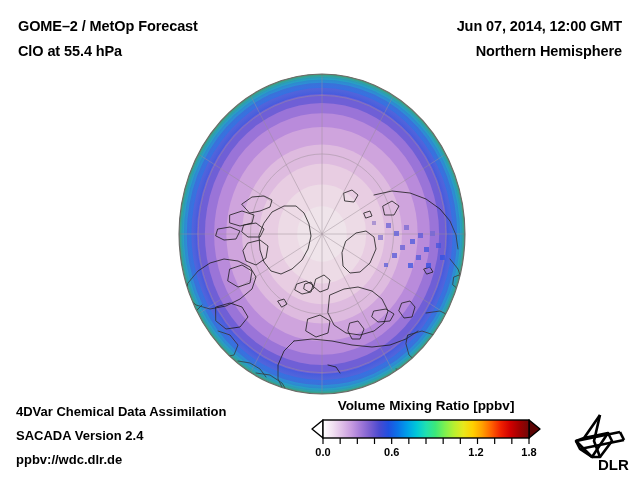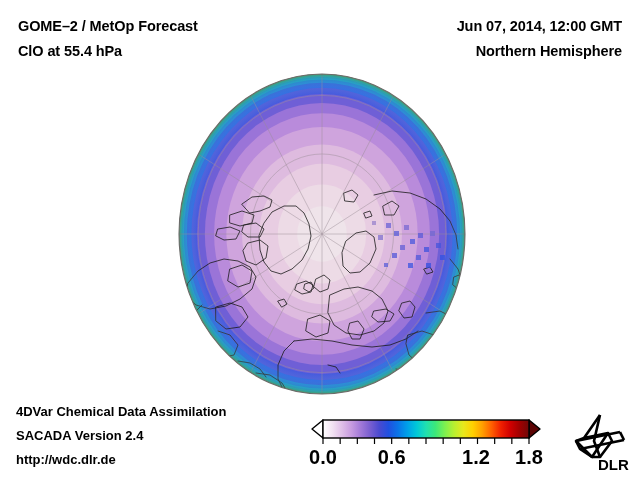--- a/index.html
+++ b/index.html
@@ -85,21 +85,21 @@
     position: absolute;
     left: 0;
     top: 48px;
     width: 240px;
     height: 22px;
   }
   .cbar-tick-label {
     position: absolute;
     top: 0;
     font-weight: bold;
-    font-size: 20px;
+    font-size: 11px;
     color: #000;
     transform: translateX(-50%);
     white-space: nowrap;
   }
 
   
   #riu-logo {
     position: absolute;
     left: 556px;
     top: 368px;
@@ -279,23 +279,24 @@
         <rect x="206" y="190" width="4" height="4" fill="#5a5ed8"></rect>
       </g>
 
       <ellipse cx="144" cy="161" rx="143" ry="160" fill="url(#limbShade)"></ellipse>
       <ellipse cx="144" cy="161" rx="143" ry="160" fill="none" stroke="#6b6b6b" stroke-width="1.1"></ellipse>
     </svg>
   </div>
 
   <div class="foot-text" id="foot1">4DVar Chemical Data Assimilation</div>
   <div class="foot-text" id="foot2">SACADA Version 2.4</div>
-  <div class="foot-text" id="foot3">http://wdc.dlr.de</div>
+  <div class="foot-text" id="foot3">ppbv://wdc.dlr.de</div>
 
   <div id="cbar-block">
+    <div id="cbar-title">Volume Mixing Ratio [ppbv]</div>
 
     <svg id="cbar-svg" viewBox="0 0 240 32" preserveAspectRatio="none" xmlns="http://www.w3.org/2000/svg">
       <defs>
         <linearGradient id="cbGrad" x1="0" y1="0" x2="1" y2="0">
             <stop offset="0.00%" stop-color="#ffffff"></stop>
             <stop offset="4.55%" stop-color="#f2e2f2"></stop>
             <stop offset="9.09%" stop-color="#e0bfe8"></stop>
             <stop offset="13.64%" stop-color="#c89ce0"></stop>
             <stop offset="18.18%" stop-color="#a37ad8"></stop>
             <stop offset="22.73%" stop-color="#7a5fd0"></stop>

